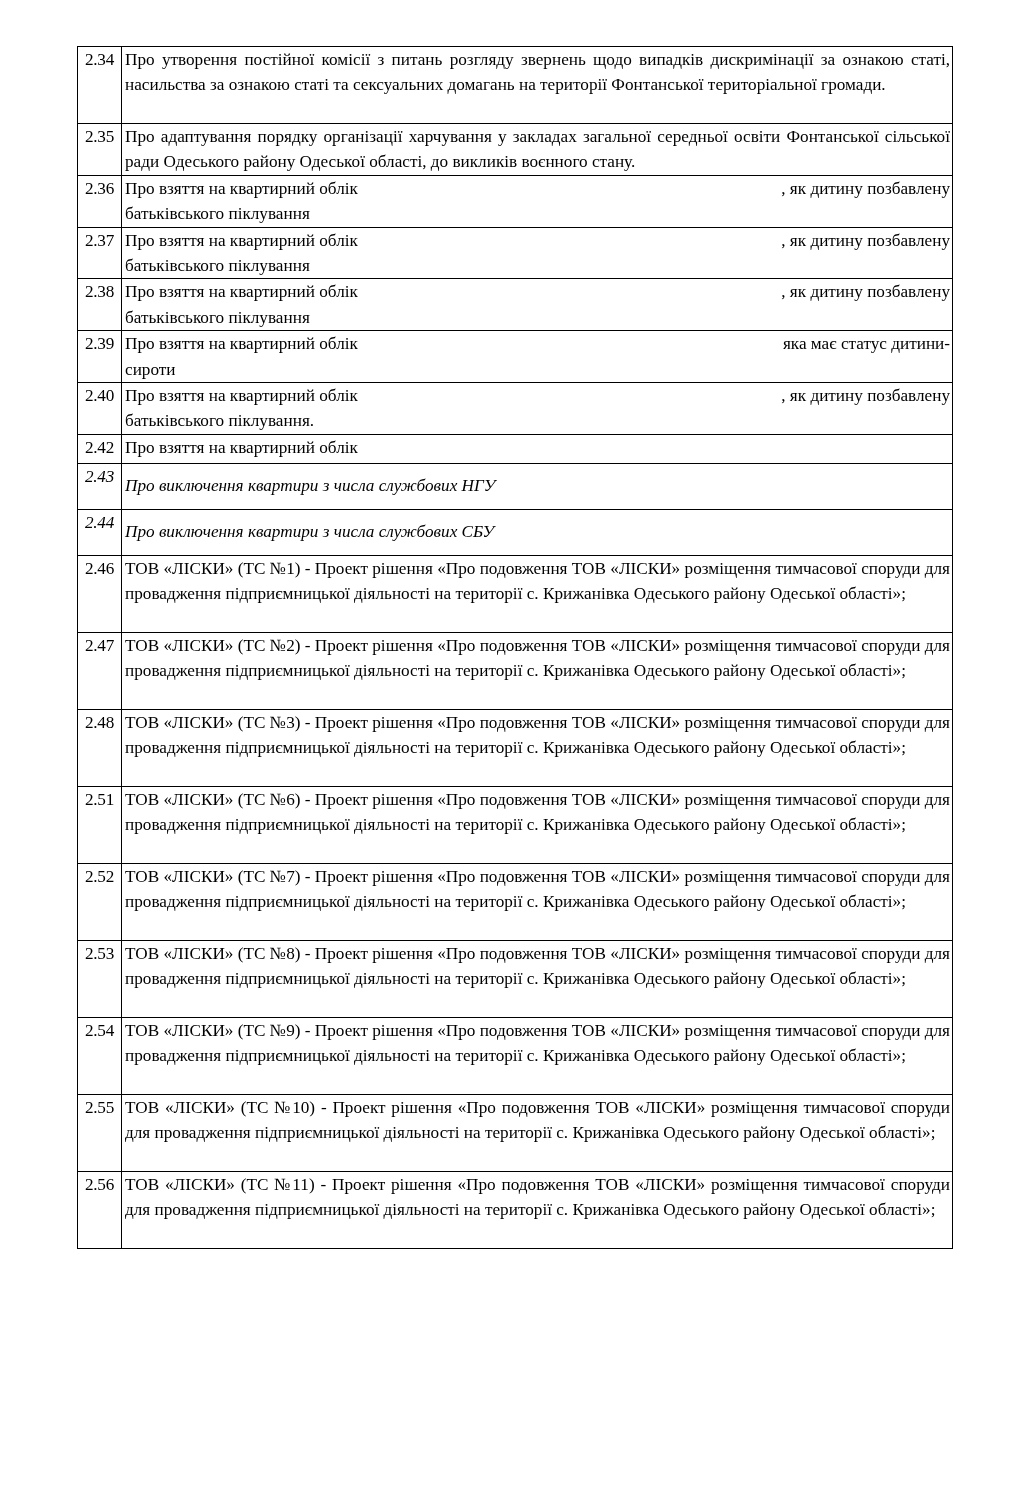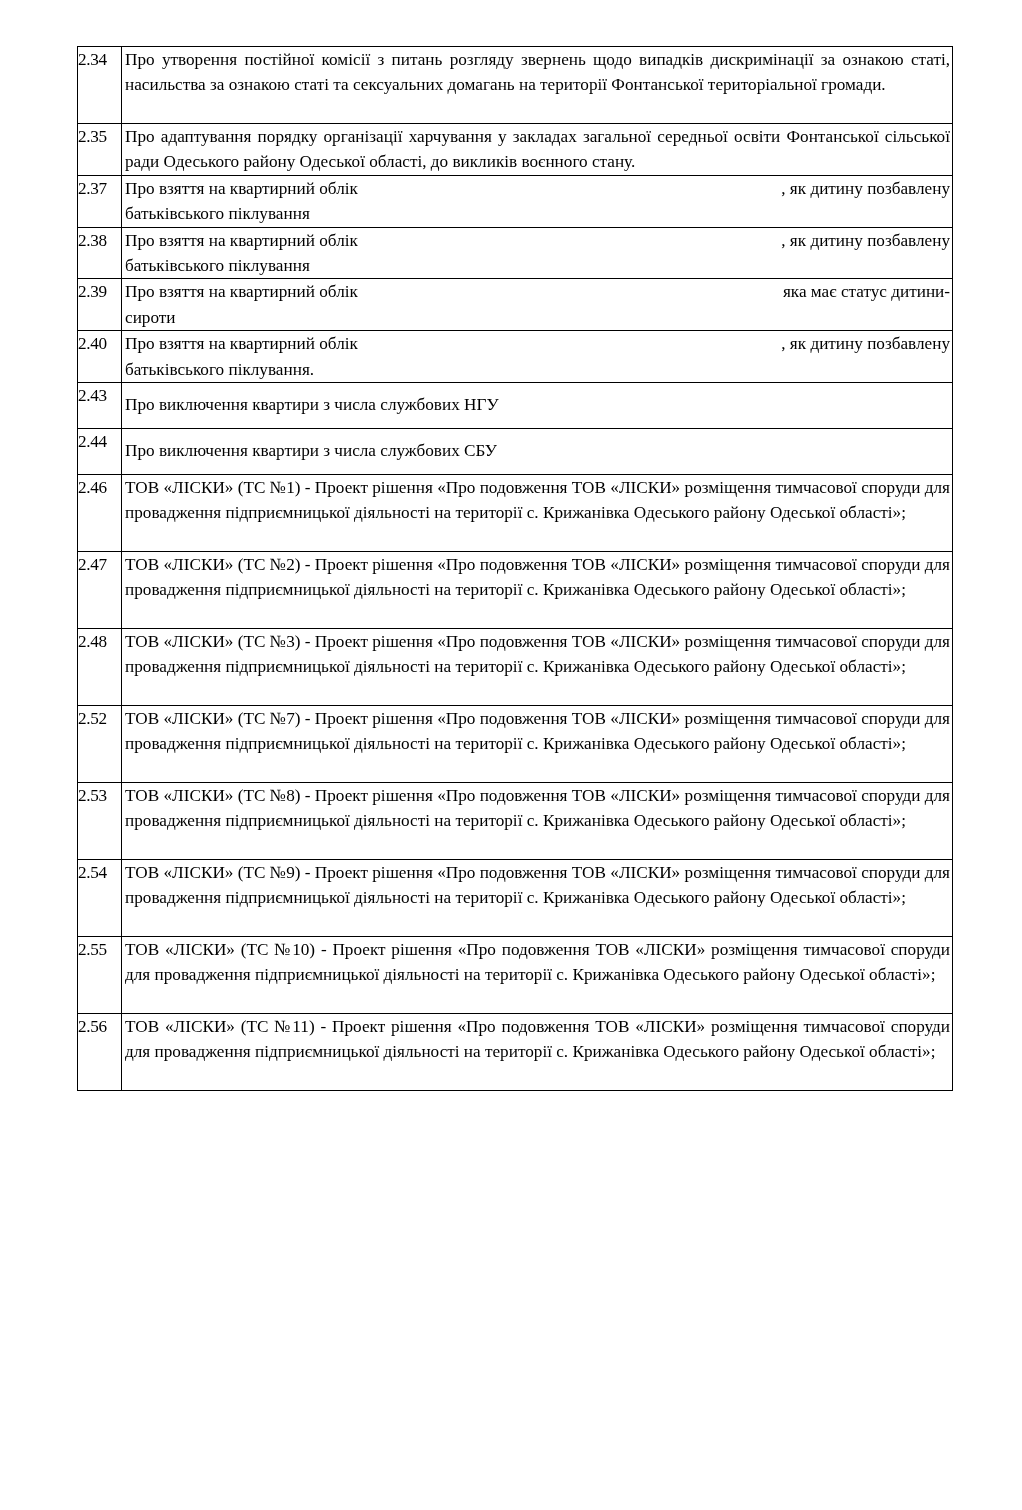--- a/index.html
+++ b/index.html
@@ -28,33 +28,34 @@
     }
     table.agenda td {
       border: 1.5px solid #000;
       vertical-align: top;
       padding: 0;
       font-size: 17.2px;
       line-height: 25.4px;
     }
     td.num {
       width: 43px;
+      text-align: center;
       padding-top: 0px;
       letter-spacing: -0.3px;
       margin-left: 12px;
     }
     td.text {
       padding: 0 2px 0 3px !important;
       text-align: justify;
       text-align-last: left;
     }
     tr.r3 td { height: 76px; }
     tr.r2 td { height: 50px; }
     tr.r1 td { height: 28px; }
-    tr.r1s td { height: 36px; }
+    tr.r1s td { height: 36px; font-style: italic; }
     tr.r1s td.text { padding-top: 9px !important; line-height: 26px; }
     tr.r1s td.num { padding-top: 0; }
     .line1 {
       display: flex;
       justify-content: space-between;
       white-space: nowrap;
     }
   </style>
 </head>
 <body>
@@ -64,20 +65,30 @@
     <tbody>
       <tr class="r3">
         <td class="num">2.34</td>
         <td class="text">Про утворення постійної комісії з питань розгляду звернень щодо випадків дискримінації за ознакою статі, насильства за ознакою статі та сексуальних домагань на території Фонтанської територіальної громади.</td>
       </tr>
       <tr class="r2">
         <td class="num">2.35</td>
         <td class="text">Про адаптування порядку організації харчування у закладах загальної середньої освіти Фонтанської сільської ради Одеського району Одеської області, до викликів воєнного стану.</td>
       </tr>
 
+      <tr class="r2">
+        <td class="num">2.36</td>
+        <td class="text">
+          <div class="line1">
+            <span>Про взяття на квартирний облік</span>
+            <span>, як дитину позбавлену</span>
+          </div>
+          <div>батьківського піклування</div>
+        </td>
+      </tr>
       <tr class="r2">
         <td class="num">2.37</td>
         <td class="text">
           <div class="line1">
             <span>Про взяття на квартирний облік</span>
             <span>, як дитину позбавлену</span>
           </div>
           <div>батьківського піклування</div>
         </td>
       </tr>
@@ -105,40 +116,48 @@
         <td class="num">2.40</td>
         <td class="text">
           <div class="line1">
             <span>Про взяття на квартирний облік</span>
             <span>, як дитину позбавлену</span>
           </div>
           <div>батьківського піклування.</div>
         </td>
       </tr>
 
+      <tr class="r1">
+        <td class="num">2.42</td>
+        <td class="text">Про взяття на квартирний облік</td>
+      </tr>
       <tr class="r1s">
         <td class="num">2.43</td>
         <td class="text">Про виключення квартири з числа службових НГУ</td>
       </tr>
       <tr class="r1s">
         <td class="num">2.44</td>
         <td class="text">Про виключення квартири з числа службових СБУ</td>
       </tr>
 
       <tr class="r3">
         <td class="num">2.46</td>
         <td class="text">ТОВ «ЛІСКИ» (ТС №1) - Проект рішення «Про подовження ТОВ «ЛІСКИ» розміщення тимчасової споруди для провадження підприємницької діяльності на території с. Крижанівка Одеського району Одеської області»;</td>
       </tr>
       <tr class="r3">
         <td class="num">2.47</td>
         <td class="text">ТОВ «ЛІСКИ» (ТС №2) - Проект рішення «Про подовження ТОВ «ЛІСКИ» розміщення тимчасової споруди для провадження підприємницької діяльності на території с. Крижанівка Одеського району Одеської області»;</td>
       </tr>
       <tr class="r3">
         <td class="num">2.48</td>
         <td class="text">ТОВ «ЛІСКИ» (ТС №3) - Проект рішення «Про подовження ТОВ «ЛІСКИ» розміщення тимчасової споруди для провадження підприємницької діяльності на території с. Крижанівка Одеського району Одеської області»;</td>
+      </tr>
+      <tr class="r3">
+        <td class="num">2.51</td>
+        <td class="text">ТОВ «ЛІСКИ» (ТС №6) - Проект рішення «Про подовження ТОВ «ЛІСКИ» розміщення тимчасової споруди для провадження підприємницької діяльності на території с. Крижанівка Одеського району Одеської області»;</td>
       </tr>
       <tr class="r3">
         <td class="num">2.52</td>
         <td class="text">ТОВ «ЛІСКИ» (ТС №7) - Проект рішення «Про подовження ТОВ «ЛІСКИ» розміщення тимчасової споруди для провадження підприємницької діяльності на території с. Крижанівка Одеського району Одеської області»;</td>
       </tr>
       <tr class="r3">
         <td class="num">2.53</td>
         <td class="text">ТОВ «ЛІСКИ» (ТС №8) - Проект рішення «Про подовження ТОВ «ЛІСКИ» розміщення тимчасової споруди для провадження підприємницької діяльності на території с. Крижанівка Одеського району Одеської області»;</td>
       </tr>
       <tr class="r3">

